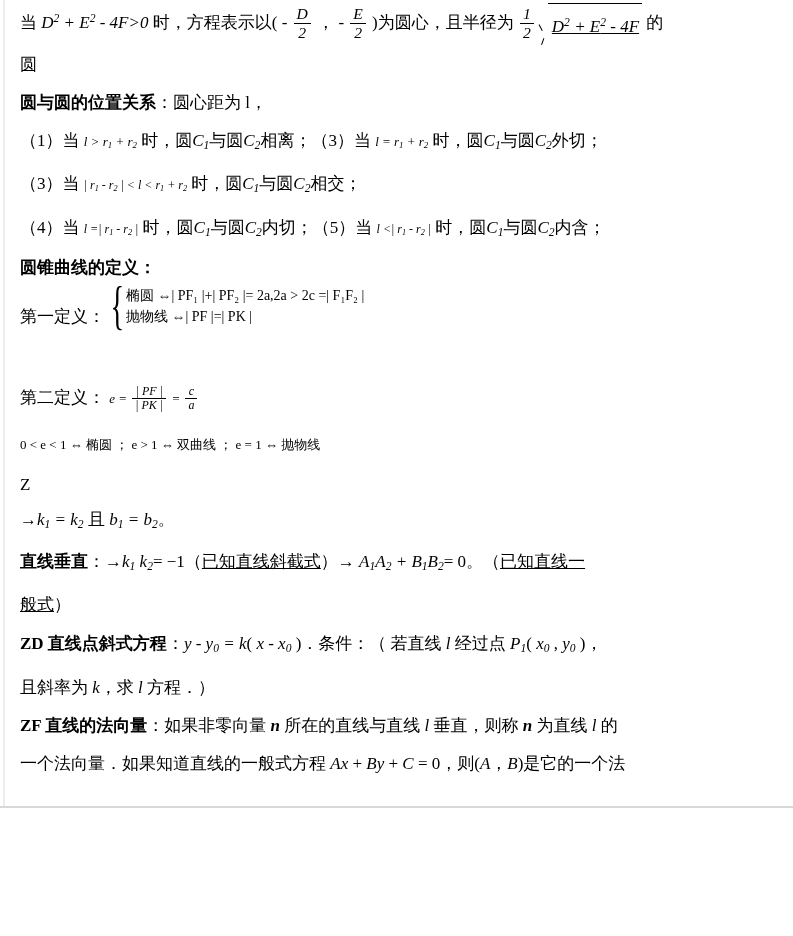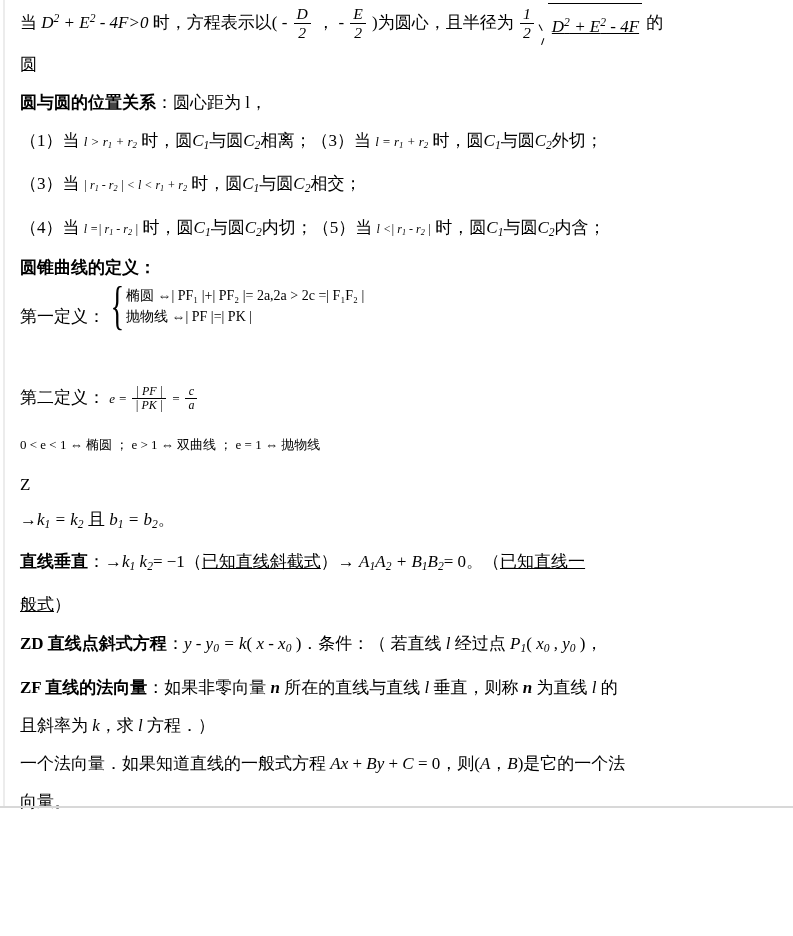--- a/index.html
+++ b/index.html
@@ -216,25 +216,24 @@
     <span class="it">A<sub>1</sub>A<sub>2</sub> + B<sub>1</sub>B<sub>2</sub></span><span>= 0。（</span><span class="u">已知直线一</span>
   </div>
   <div class="line" style="line-height:38px">
     <span class="u">般式</span><span>）</span>
   </div>
 
   <div class="line" style="line-height:38px">
     <span class="b">ZD 直线点斜式方程</span><span>：<span class="it">y - y<sub>0</sub> = k</span>( <span class="it">x - x<sub>0</sub></span> )．条件：（ 若直线 <span class="it">l</span> 经过点 <span class="it">P<sub>1</sub></span>( <span class="it">x<sub>0</sub></span> , <span class="it">y<sub>0</sub></span> )，</span>
   </div>
   <div class="line" style="line-height:38px">
+    <span>且斜率为 <span class="it">k</span>，求 <span class="it">l</span> 方程．）</span>
+  </div>
+
+  <div class="line" style="line-height:38px">
     <span class="b">ZF 直线的法向量</span><span>：如果非零向量 <span class="it b">n</span> 所在的直线与直线 <span class="it">l</span> 垂直，则称 <span class="it b">n</span> 为直线 <span class="it">l</span> 的</span>
   </div>
-
-  <div class="line" style="line-height:38px">
-    <span>且斜率为 <span class="it">k</span>，求 <span class="it">l</span> 方程．）</span>
-  </div>
   <div class="line" style="line-height:38px">
     <span>一个法向量．如果知道直线的一般式方程 <span class="it">Ax</span> + <span class="it">By</span> + <span class="it">C</span> = 0，则(<span class="it">A</span>，<span class="it">B</span>)是它的一个法</span>
   </div>
-  <div class="line" style="line-height:38px">向量。</div>
 
   <div class="sep"></div>
 </div>
 
 </body></html>

